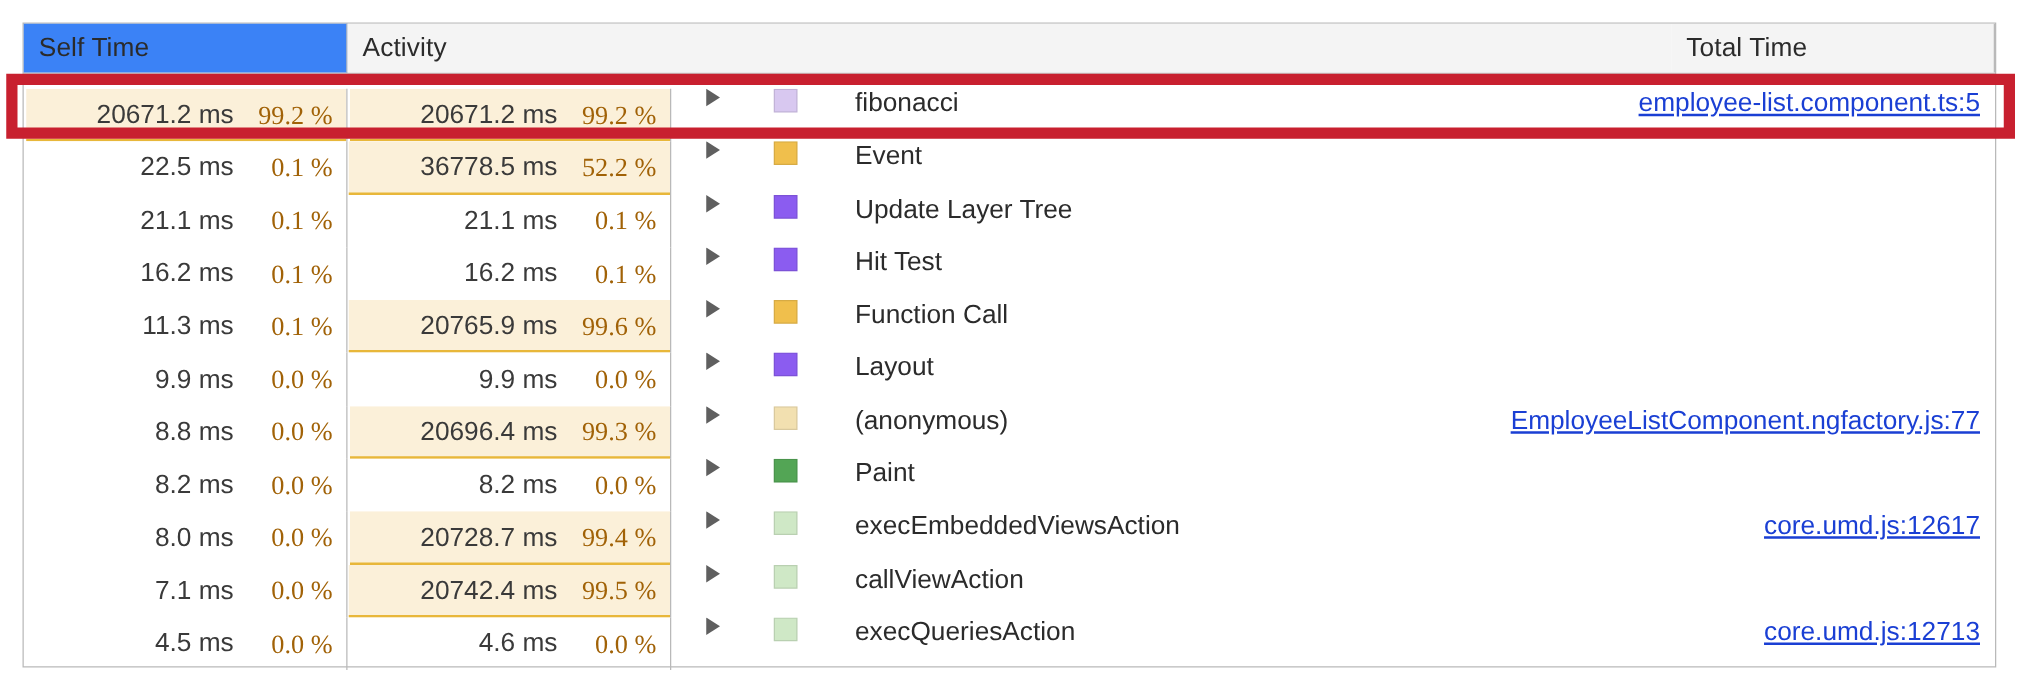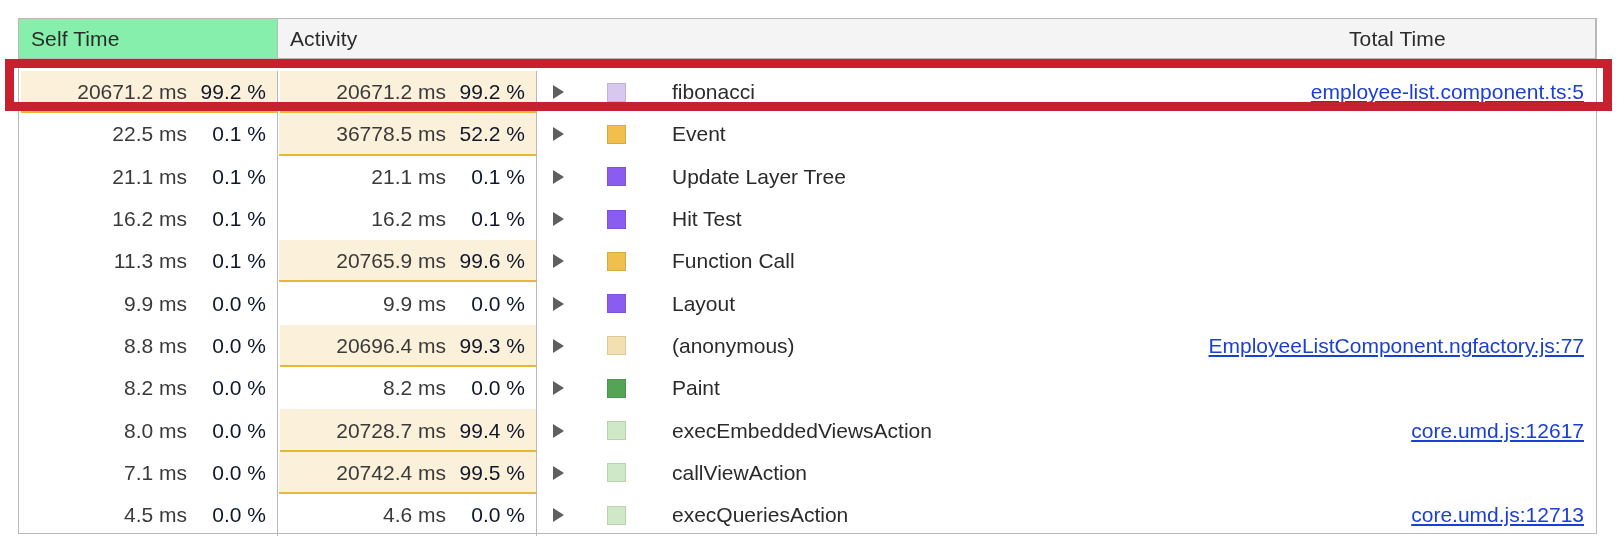--- a/index.html
+++ b/index.html
@@ -46,21 +46,21 @@
     height: 100%;
     display: flex;
     align-items: center;
     font-size: 21px;
     color: #2b2b2b;
     letter-spacing: .1px;
     background: #f4f4f4;
     padding-left: 12px;
     border-right: 1px solid #b9b9b9;
   }
-  .th.sorted { background: #86efac; }
+  .th.sorted { background: #3b82f6; }
   .th.c-self  { width: 259px; }
   .th.c-total { width: 259px; }
   .th.c-act   { flex: 1; border-right: none; }
 
   
   .tbody { position: relative; }
   .row {
     display: flex;
     height: 42.3px;
     box-sizing: border-box;
@@ -98,32 +98,33 @@
     padding-right: 11px;
     gap: 13px;
   }
   .ms {
     font-size: 21px;
     color: #3a3a3a;
     white-space: nowrap;
   }
   .pct {
     font-size: 21px;
-    color: #0f172a;
+    color: #a16207;
     white-space: nowrap;
     width: 66px;
     text-align: right;
+    font-family: Liberation Serif, serif;
   }
 
   
   .actwrap {
     height: 100%;
     display: flex;
-    align-items: center;
-    padding-left: 16px;
+    align-items: flex-start;
+    padding-left: 28px;
     padding-right: 12px;
     gap: 30px;
   }
   .disclosure {
     width: 0;
     height: 0;
     border-top: 7px solid transparent;
     border-bottom: 7px solid transparent;
     border-left: 11px solid #5f5f5f;
     flex: 0 0 auto;

